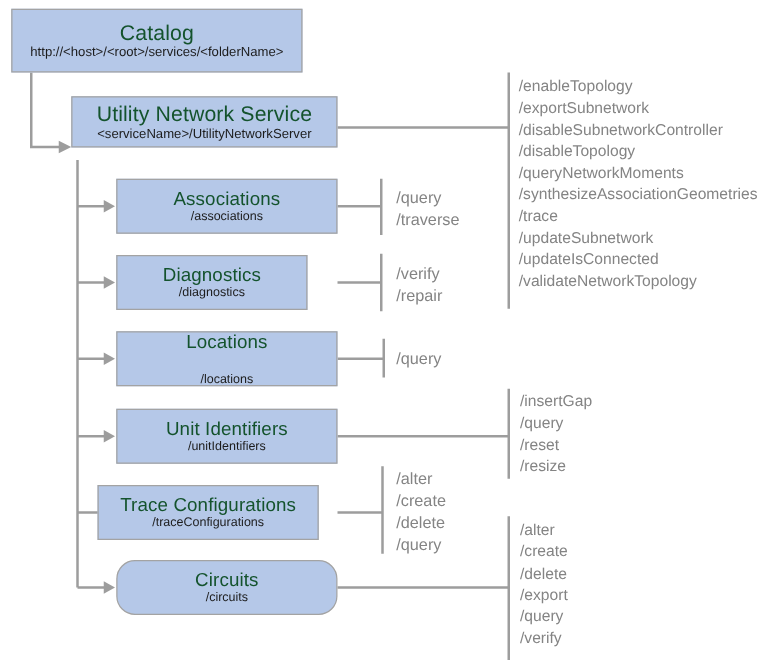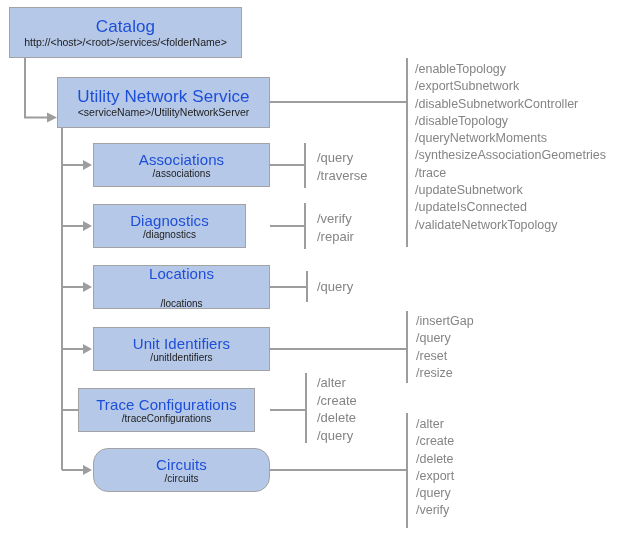--- a/index.html
+++ b/index.html
@@ -26,21 +26,21 @@
     background: #b5c8e8;
     border: 1.6px solid #a3a3a3;
     box-sizing: border-box;
     display: flex;
     flex-direction: column;
     align-items: center;
     justify-content: center;
     text-align: center;
   }
   .node .title {
-    color: #1d4ed8;
+    color: #14532d;
     font-size: 15px;
     line-height: 17px;
     letter-spacing: 0.1px;
     white-space: nowrap;
   }
   .node .subtitle {
     color: #1c1c1c;
     font-size: 10px;
     line-height: 12px;
     white-space: nowrap;
@@ -53,21 +53,21 @@
     color: #848484;
     font-size: 12.5px;
     white-space: nowrap;
   }
   .ops div { height: 17.3px; line-height: 17.3px; }
   .ops.mid { font-size: 13px; }
   .ops.mid div { height: 17.6px; line-height: 17.6px; }
 
   
   #node-catalog              { left: 9px;  top: 7px;   width: 233px; height: 51px; }
-  #node-uns                  { left: 57px; top: 77px;  width: 213px; height: 51px; }
+  #node-uns                  { left: 57px; top: 77px;  width: 213px; height: 41px; }
   #node-associations         { left: 93px; top: 143px; width: 177px; height: 44px; }
   #node-diagnostics          { left: 93px; top: 204px; width: 153px; height: 44px; }
   #node-locations            { left: 93px; top: 265px; width: 177px; height: 44px; gap: 16px; }
   #node-unit-identifiers     { left: 93px; top: 327px; width: 177px; height: 44px; }
   #node-trace-configurations { left: 78px; top: 388px; width: 177px; height: 44px; }
   #node-circuits             { left: 93px; top: 448px; width: 177px; height: 44px; border-radius: 15px; }
 
   
   #ops-uns                  { left: 415px; top: 61px;  }
   #ops-associations         { left: 317px; top: 149px; }

